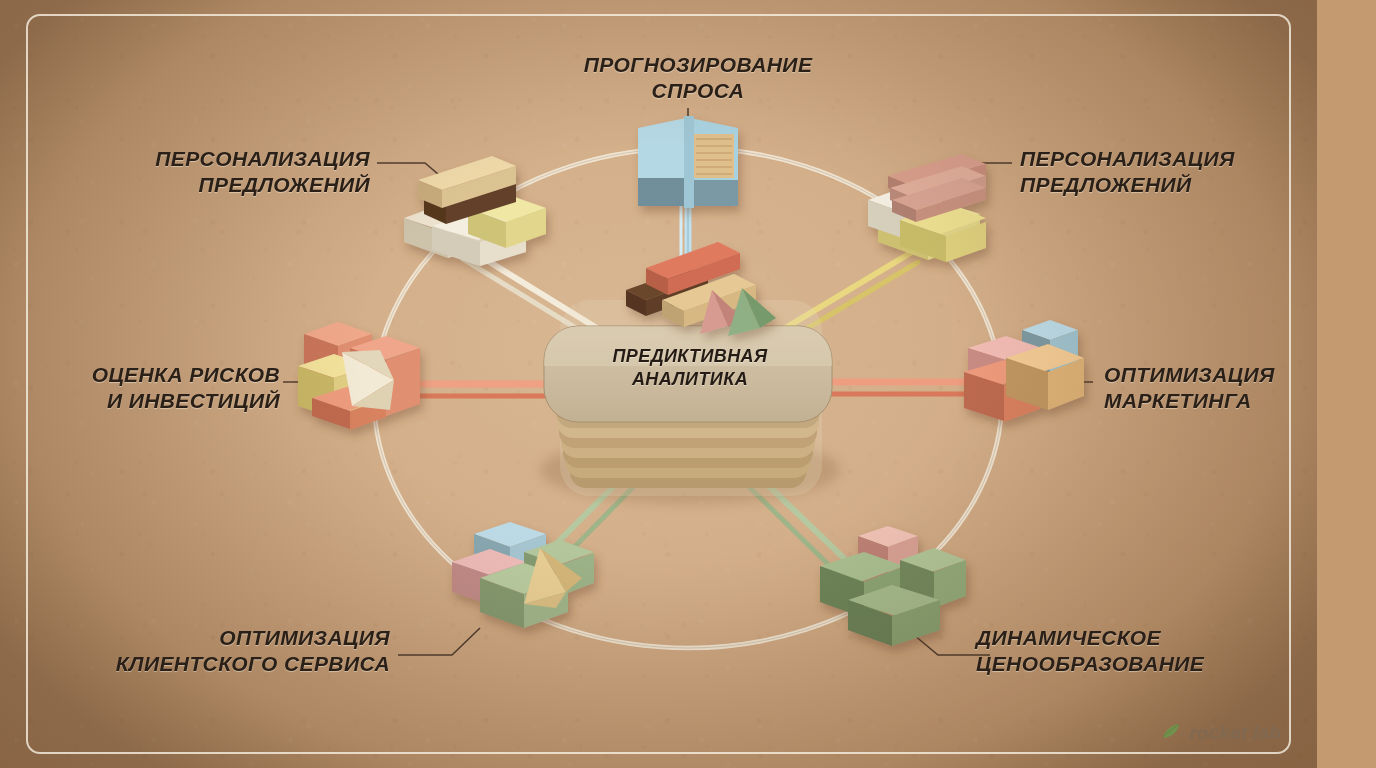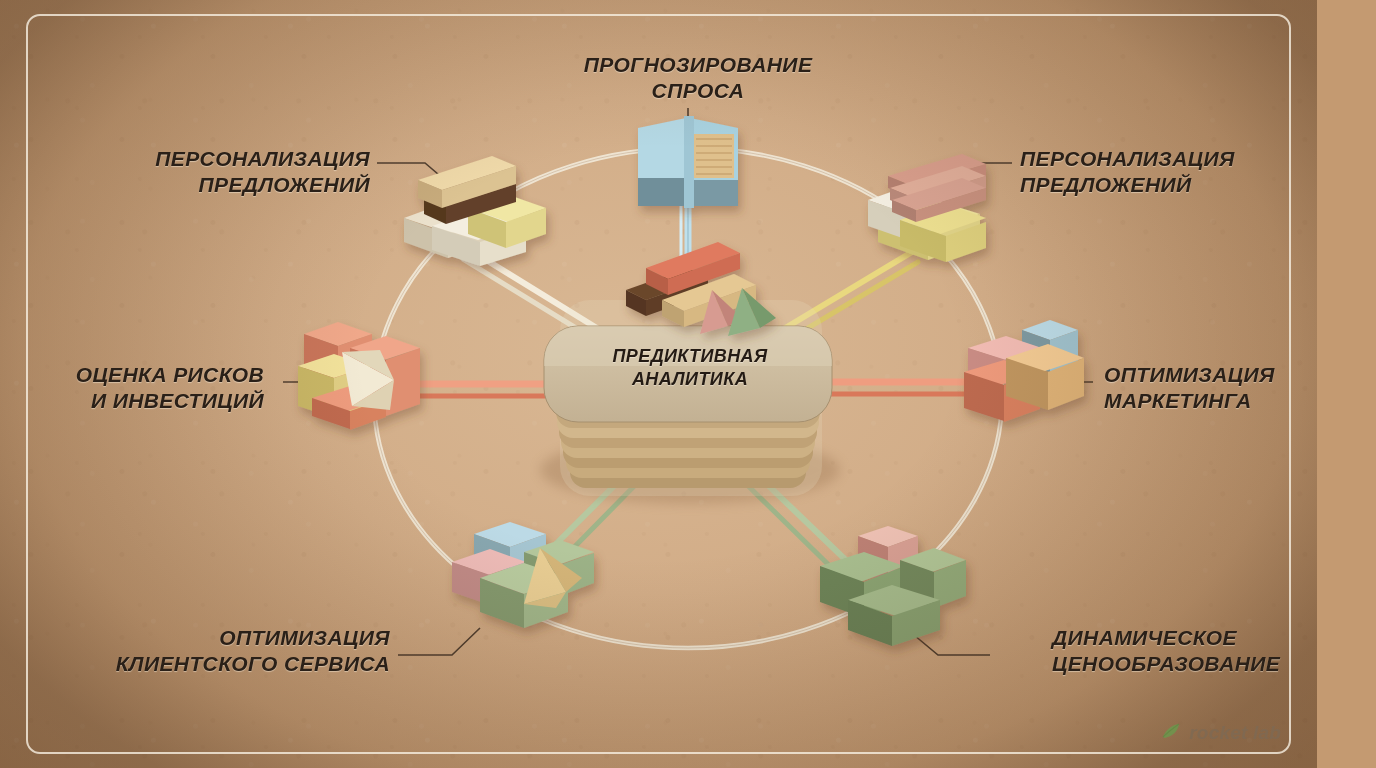--- a/index.html
+++ b/index.html
@@ -61,24 +61,24 @@
     text-shadow:0 1px 1px rgba(255,246,230,.45);
     white-space:pre-line;
   }
   .lbl.r { text-align:right; }
   .lbl.l { text-align:left; }
   .lbl.c { text-align:center; }
 
   #lbl-top     { left:518px;  top:52px;  width:360px; }
   #lbl-tl      { left:60px;   top:146px; width:310px; }
   #lbl-tr      { left:1020px; top:146px; width:330px; }
-  #lbl-ml      { left:34px;   top:362px; width:230px; }
+  #lbl-ml      { left:50px;   top:362px; width:230px; }
   #lbl-mr      { left:1104px; top:362px; width:250px; }
   #lbl-bl      { left:90px;   top:625px; width:300px; }
-  #lbl-br      { left:1052px; top:625px; width:300px; }
+  #lbl-br      { left:976px; top:625px; width:300px; }
 
   
   #center-text {
     position:absolute; left:565px; top:345px; width:250px;
     text-align:center; color:#241b14;
     font-size:18px; font-weight:700; letter-spacing:.4px; line-height:1.25;
     text-shadow:0 1px 1px rgba(255,250,240,.5);
     white-space:pre-line;
     z-index:7;
   }

